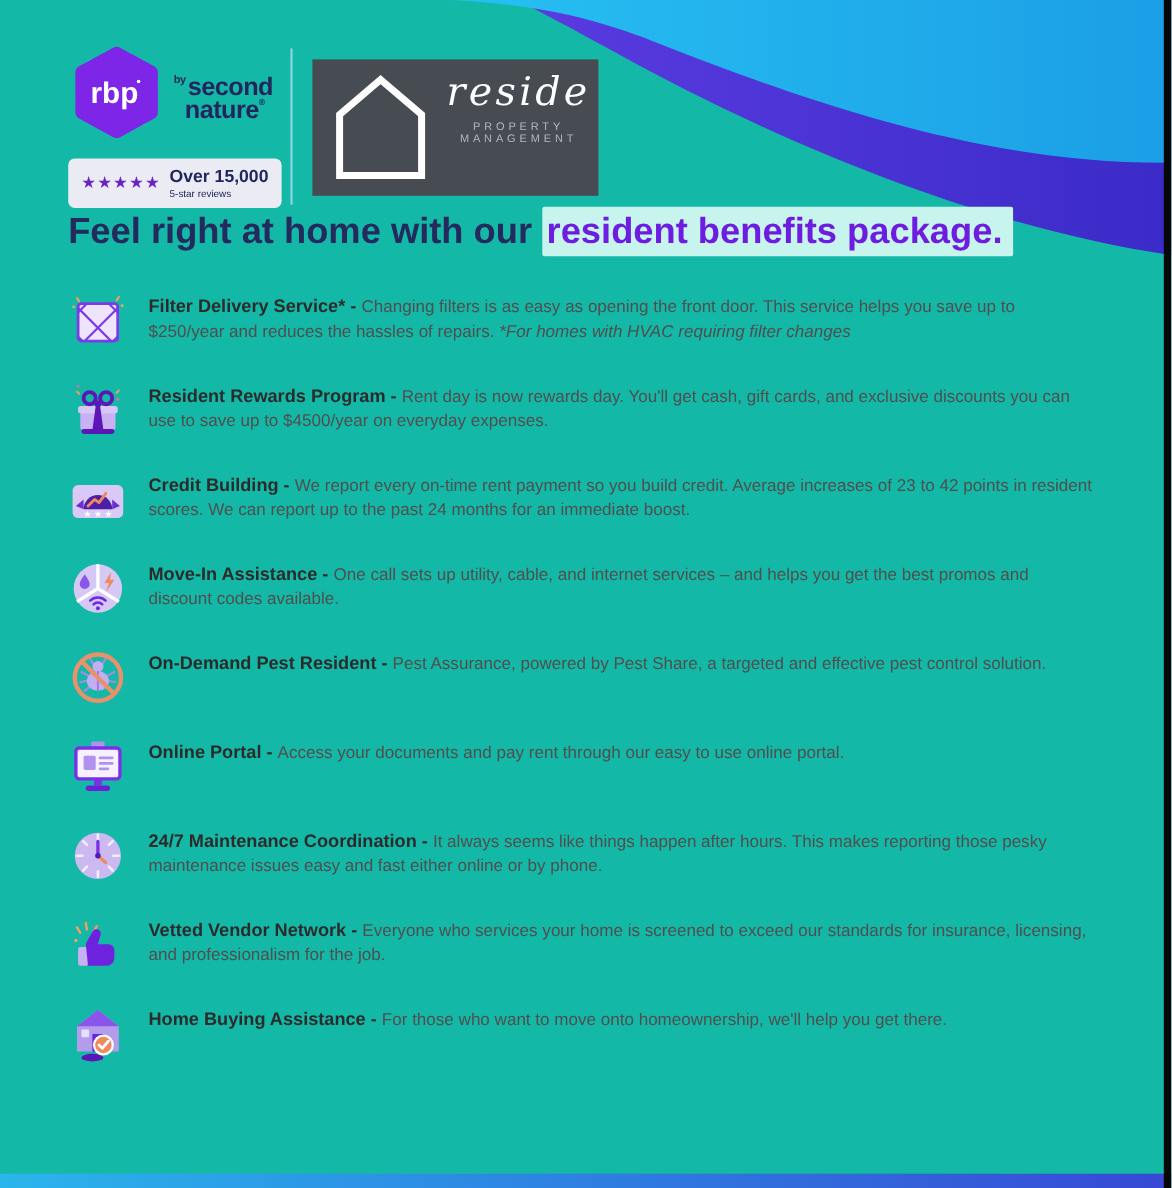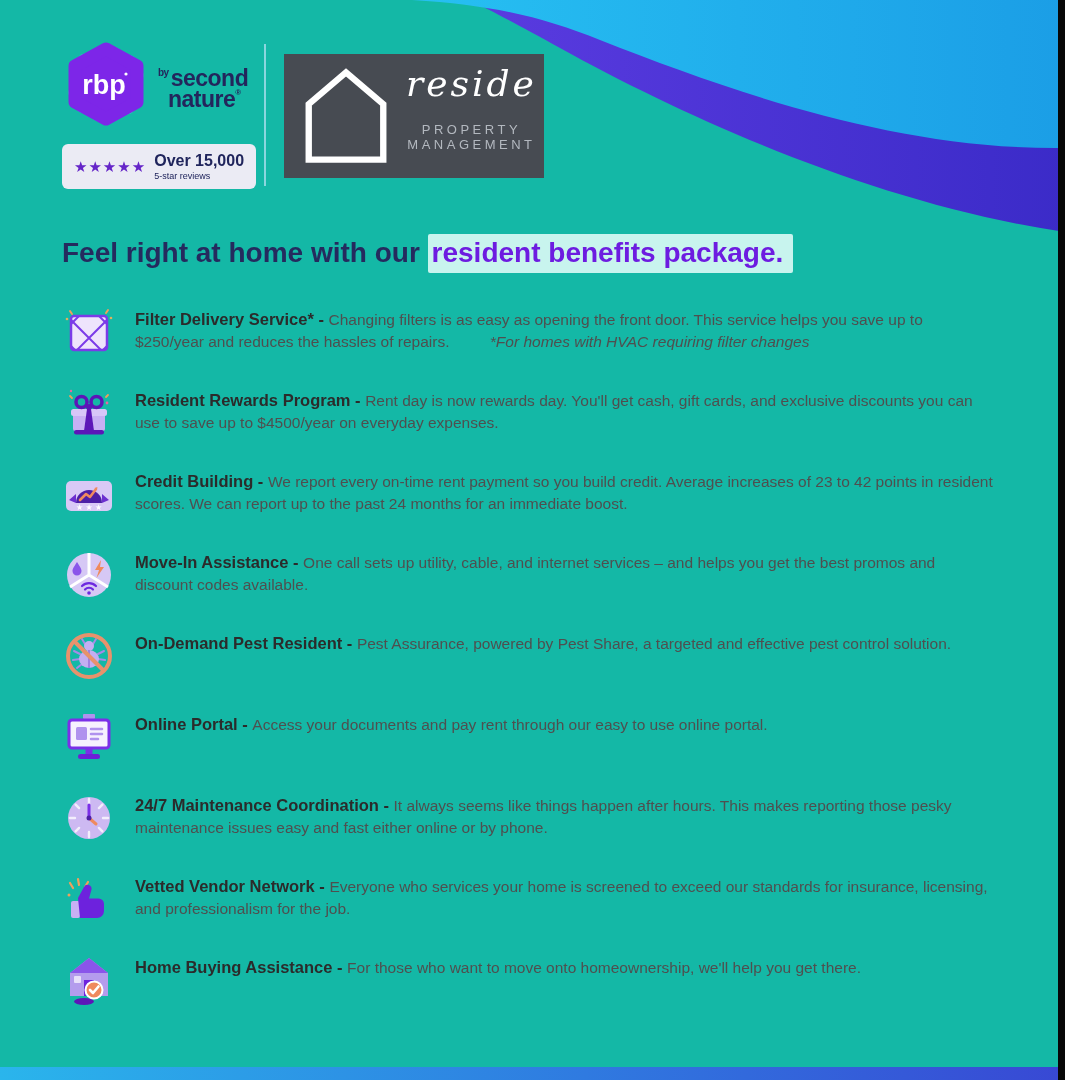--- a/index.html
+++ b/index.html
@@ -30,36 +30,36 @@
   .reviews-text{margin-left:8px;color:#20255c;}
   .reviews-line1{font-size:16px;font-weight:700;line-height:1.25;}
   .reviews-line2{font-size:9px;line-height:1.25;}
   .logo-sep{width:2px;height:142px;background:#8ad6de;margin:4px 18px 0 14px;flex:0 0 2px;}
   .reside-box{width:260px;height:124px;background:#474b52;margin-top:14px;
               display:flex;align-items:flex-start;padding:12px 14px;box-sizing:border-box;}
   .reside-house{width:96px;height:100px;flex:0 0 96px;}
   .reside-text{margin-left:12px;text-align:center;flex:1;}
   .reside-name{font-family:"DejaVu Serif",serif;font-style:italic;font-weight:400;
                color:#ffffff;font-size:36px;letter-spacing:3px;line-height:1;}
-  .reside-sub{margin-top:20px;font-size:13px;letter-spacing:3.5px;color:#b3b8bf;}
-
-  
-  .headline{margin-top:46px;font-size:28px;line-height:1.3;white-space:nowrap;}
+  .reside-sub{margin-top:8px;font-size:10px;letter-spacing:3.5px;color:#b3b8bf;}
+
+  
+  .headline{font-size:33px;line-height:1.3;white-space:nowrap;}
   .headline-prefix{color:#252a5e;font-weight:600;}
   .headline-highlight{color:#6d1ce0;font-weight:800;background:#c8f4ee;
                       padding:3px 10px 5px 4px;border-radius:2px;}
 
   
   .benefits{margin-top:34px;}
   .benefit-row{display:flex;align-items:flex-start;margin-bottom:29px;min-height:52px;}
   .benefit-icon{width:54px;height:52px;flex:0 0 54px;display:flex;align-items:center;justify-content:center;}
   .benefit-icon svg{width:52px;height:52px;}
   .benefit-text{margin:2px 0 0 19px;max-width:866px;font-size:15.5px;line-height:22px;color:#4f4f4f;}
   .benefit-title{font-weight:700;font-size:16.5px;color:#2b2b2b;}
-  .benefit-note{font-style:italic;color:#4f4f4f;margin-left:36px;}
+  .benefit-note{font-style:italic;color:#4f4f4f;}
 </style>
 </head>
 <body>
 
 <div class="page">
 
   <svg class="swoosh" viewBox="0 0 1065 260" preserveAspectRatio="none" aria-hidden="true">
     <defs>
       <linearGradient id="gradPurple" x1="0" y1="0" x2="1" y2="0">
         <stop offset="0" stop-color="#5a3be0"></stop>

